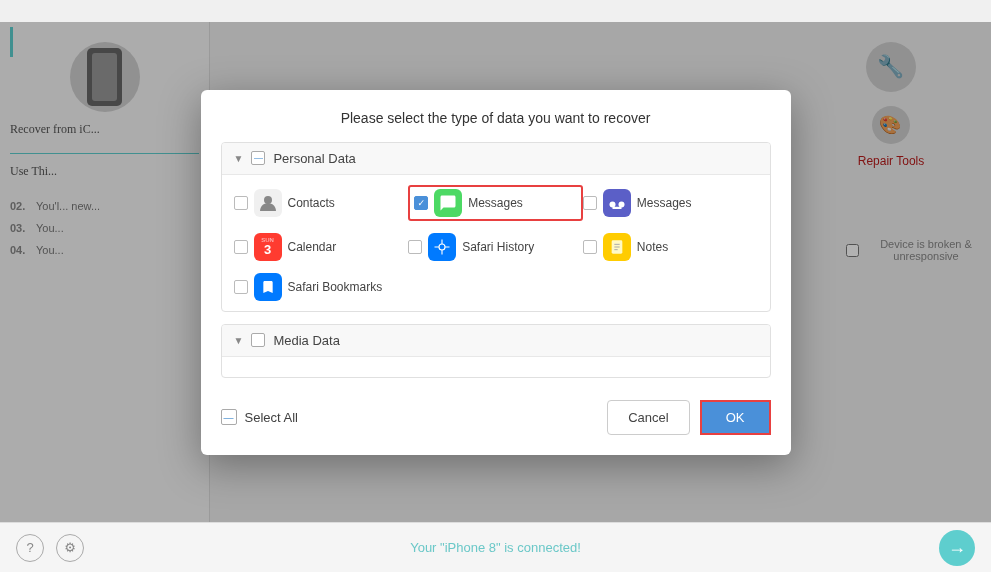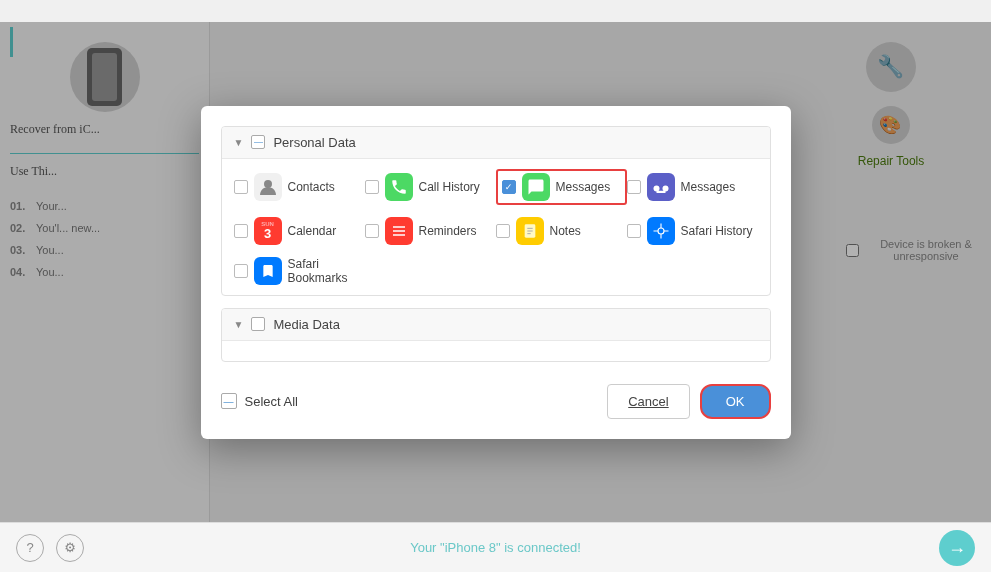--- a/index.html
+++ b/index.html
@@ -122,21 +122,21 @@
       position: absolute;
       top: 22px; right: 0;
       width: 200px;
       height: calc(100% - 72px);
       background: #f0f0f0;
       display: flex; flex-direction: column; align-items: center;
       padding: 20px 10px;
       gap: 10px;
     }
     .repair-tools-label {
-      font-size: 12px; color: #4d7c0f;
+      font-size: 12px; color: #b91c1c;
     }
 
     
     .overlay {
       position: absolute;
       top: 22px; left: 0;
       width: 100%; height: calc(100% - 72px);
       background: rgba(0,0,0,0.3);
       display: flex;
       align-items: center;
@@ -186,21 +186,21 @@
       border: 1px solid #aaa;
       border-radius: 2px;
       background: white;
       display: flex; align-items: center; justify-content: center;
       font-size: 9px;
       color: #5b9bd5;
     }
 
     .items-grid {
       display: grid;
-      grid-template-columns: repeat(4, 1fr);
+      grid-template-columns: repeat(3, 1fr);
       padding: 10px 12px;
       gap: 10px 0;
       row-gap: 12px;
     }
     .item-cell {
       display: flex;
       align-items: center;
       gap: 6px;
     }
     .item-checkbox {
@@ -284,26 +284,25 @@
       gap: 10px;
     }
     .btn-cancel {
       padding: 6px 20px;
       border: 1px solid #ccc;
       border-radius: 4px;
       background: white;
       font-size: 13px;
       color: #444;
       cursor: pointer;
-      text-decoration: underline;
     }
     .btn-ok {
       padding: 8px 24px;
       border: 2px solid #e84040;
-      border-radius: 12px;
+      border-radius: 0;
       background: #4a90d9;
       font-size: 13px;
       color: white;
       cursor: pointer;
       font-weight: 500;
     }
 
     
     .sidebar-teal-line {
       width: 3px; height: 30px;
@@ -330,24 +329,20 @@
   </div>
   <div class="sidebar-phone-img">
     <div style="width:35px;height:58px;background:#666;border-radius:5px;display:flex;align-items:center;justify-content:center;">
       <div style="width:25px;height:48px;background:#999;border-radius:3px;"></div>
     </div>
   </div>
   <div class="sidebar-label">Recover from iC...</div>
   <div style="height:1px;background:#5ecece;margin-bottom:10px;"></div>
   <div class="sidebar-label">Use Thi...</div>
   <div class="sidebar-steps">
-    <div class="sidebar-step">
-        <span class="step-num">01.</span>
-        <span>Your...</span>
-      </div>
     <div class="sidebar-step">
         <span class="step-num">02.</span>
         <span>You'l... new...</span>
       </div>
     <div class="sidebar-step">
         <span class="step-num">03.</span>
         <span>You...</span>
       </div>
     <div class="sidebar-step">
         <span class="step-num">04.</span>
@@ -364,49 +359,41 @@
     <div style="display:flex;align-items:center;gap:12px;padding-left:45px;">
       <input type="checkbox" style="margin: 0px;">
       <span>Device is broken &amp; unresponsive</span>
     </div>
   </div>
 </div>
 
 <div class="overlay">
 
   <div class="dialog">
+    <div class="dialog-title">Please select the type of data you want to recover</div>
 
     <div class="data-section">
       <div class="section-header">
         <span class="triangle-icon">▼</span>
         <div class="section-checkbox-partial">—</div>
         <span class="section-header-label">Personal Data</span>
       </div>
       <div class="items-grid">
 
         <div class="item-cell">
           <div class="item-checkbox"></div>
           <div class="item-icon icon-contacts">
             <svg width="22" height="22" viewBox="0 0 22 22">
                 <circle cx="11" cy="8" r="4" fill="#888"></circle>
                 <path d="M3 19c0-4.4 3.6-8 8-8s8 3.6 8 8" fill="#888"></path>
               </svg>
           </div>
           <span class="item-label">Contacts</span>
         </div>
 
-        <div class="item-cell">
-          <div class="item-checkbox"></div>
-          <div class="item-icon icon-call">
-            <svg width="18" height="18" viewBox="0 0 24 24" fill="white">
-                <path d="M6.6 10.8c1.4 2.8 3.8 5.1 6.6 6.6l2.2-2.2c.3-.3.7-.4 1-.2 1.1.4 2.3.6 3.6.6.6 0 1 .4 1 1V20c0 .6-.4 1-1 1-9.4 0-17-7.6-17-17 0-.6.4-1 1-1h3.5c.6 0 1 .4 1 1 0 1.3.2 2.5.6 3.6.1.3 0 .7-.2 1L6.6 10.8z"></path>
-              </svg>
-          </div>
-          <span class="item-label">Call History</span>
-        </div>
 
         <div class="item-cell messages-highlight">
           <div class="item-checkbox checked"></div>
           <div class="item-icon icon-messages">
             <svg width="18" height="18" viewBox="0 0 24 24" fill="white">
                 <path d="M20 2H4c-1.1 0-2 .9-2 2v18l4-4h14c1.1 0 2-.9 2-2V4c0-1.1-.9-2-2-2z"></path>
               </svg>
           </div>
           <span class="item-label">Messages</span>
         </div>
@@ -425,62 +412,51 @@
 
         <div class="item-cell">
           <div class="item-checkbox"></div>
           <div class="item-icon" style="background:#ff3b30;border-radius:6px;font-size:11px;font-weight:bold;color:white;flex-direction:column;display:flex;align-items:center;justify-content:center;width:28px;height:28px;">
             <div style="font-size:6px;color:#ffaaaa;">SUN</div>
             <div style="font-size:13px;line-height:1;">3</div>
           </div>
           <span class="item-label">Calendar</span>
         </div>
 
-        <div class="item-cell">
-          <div class="item-checkbox"></div>
-          <div class="item-icon" style="background:#ff3b30;border-radius:6px;display:flex;align-items:center;justify-content:center;">
-            <svg width="16" height="16" viewBox="0 0 24 24" fill="white">
-                <line x1="3" y1="6" x2="21" y2="6" stroke="white" stroke-width="2"></line>
-                <line x1="3" y1="12" x2="21" y2="12" stroke="white" stroke-width="2"></line>
-                <line x1="3" y1="18" x2="21" y2="18" stroke="white" stroke-width="2"></line>
-              </svg>
-          </div>
-          <span class="item-label">Reminders</span>
-        </div>
-
-        <div class="item-cell">
-          <div class="item-checkbox"></div>
-          <div class="item-icon" style="background:#ffcc00;border-radius:6px;display:flex;align-items:center;justify-content:center;">
-            <svg width="16" height="16" viewBox="0 0 24 24">
-                <rect x="4" y="2" width="16" height="20" rx="2" fill="#fff9c4"></rect>
-                <line x1="8" y1="8" x2="16" y2="8" stroke="#aaa" stroke-width="1.5"></line>
-                <line x1="8" y1="12" x2="16" y2="12" stroke="#aaa" stroke-width="1.5"></line>
-                <line x1="8" y1="16" x2="13" y2="16" stroke="#aaa" stroke-width="1.5"></line>
-              </svg>
-          </div>
-          <span class="item-label">Notes</span>
-        </div>
 
         <div class="item-cell">
           <div class="item-checkbox"></div>
           <div class="item-icon icon-safari-history">
             <svg width="18" height="18" viewBox="0 0 24 24">
                 <circle cx="12" cy="12" r="10" fill="#007aff"></circle>
                 <circle cx="12" cy="12" r="4" fill="none" stroke="white" stroke-width="1.5"></circle>
                 <line x1="12" y1="2" x2="12" y2="8" stroke="white" stroke-width="1.5"></line>
                 <line x1="12" y1="16" x2="12" y2="22" stroke="white" stroke-width="1.5"></line>
                 <line x1="2" y1="12" x2="8" y2="12" stroke="white" stroke-width="1.5"></line>
                 <line x1="16" y1="12" x2="22" y2="12" stroke="white" stroke-width="1.5"></line>
               </svg>
           </div>
           <span class="item-label">Safari History</span>
         </div>
 
         <div class="item-cell">
           <div class="item-checkbox"></div>
+          <div class="item-icon" style="background:#ffcc00;border-radius:6px;display:flex;align-items:center;justify-content:center;">
+            <svg width="16" height="16" viewBox="0 0 24 24">
+                <rect x="4" y="2" width="16" height="20" rx="2" fill="#fff9c4"></rect>
+                <line x1="8" y1="8" x2="16" y2="8" stroke="#aaa" stroke-width="1.5"></line>
+                <line x1="8" y1="12" x2="16" y2="12" stroke="#aaa" stroke-width="1.5"></line>
+                <line x1="8" y1="16" x2="13" y2="16" stroke="#aaa" stroke-width="1.5"></line>
+              </svg>
+          </div>
+          <span class="item-label">Notes</span>
+        </div>
+
+        <div class="item-cell">
+          <div class="item-checkbox"></div>
           <div class="item-icon" style="background:#007aff;border-radius:6px;display:flex;align-items:center;justify-content:center;">
             <svg width="16" height="16" viewBox="0 0 24 24" fill="white">
                 <path d="M17 3H7c-1.1 0-2 .9-2 2v16l7-3 7 3V5c0-1.1-.9-2-2-2z"></path>
               </svg>
           </div>
           <span class="item-label">Safari Bookmarks</span>
         </div>
       </div>
     </div>
 

